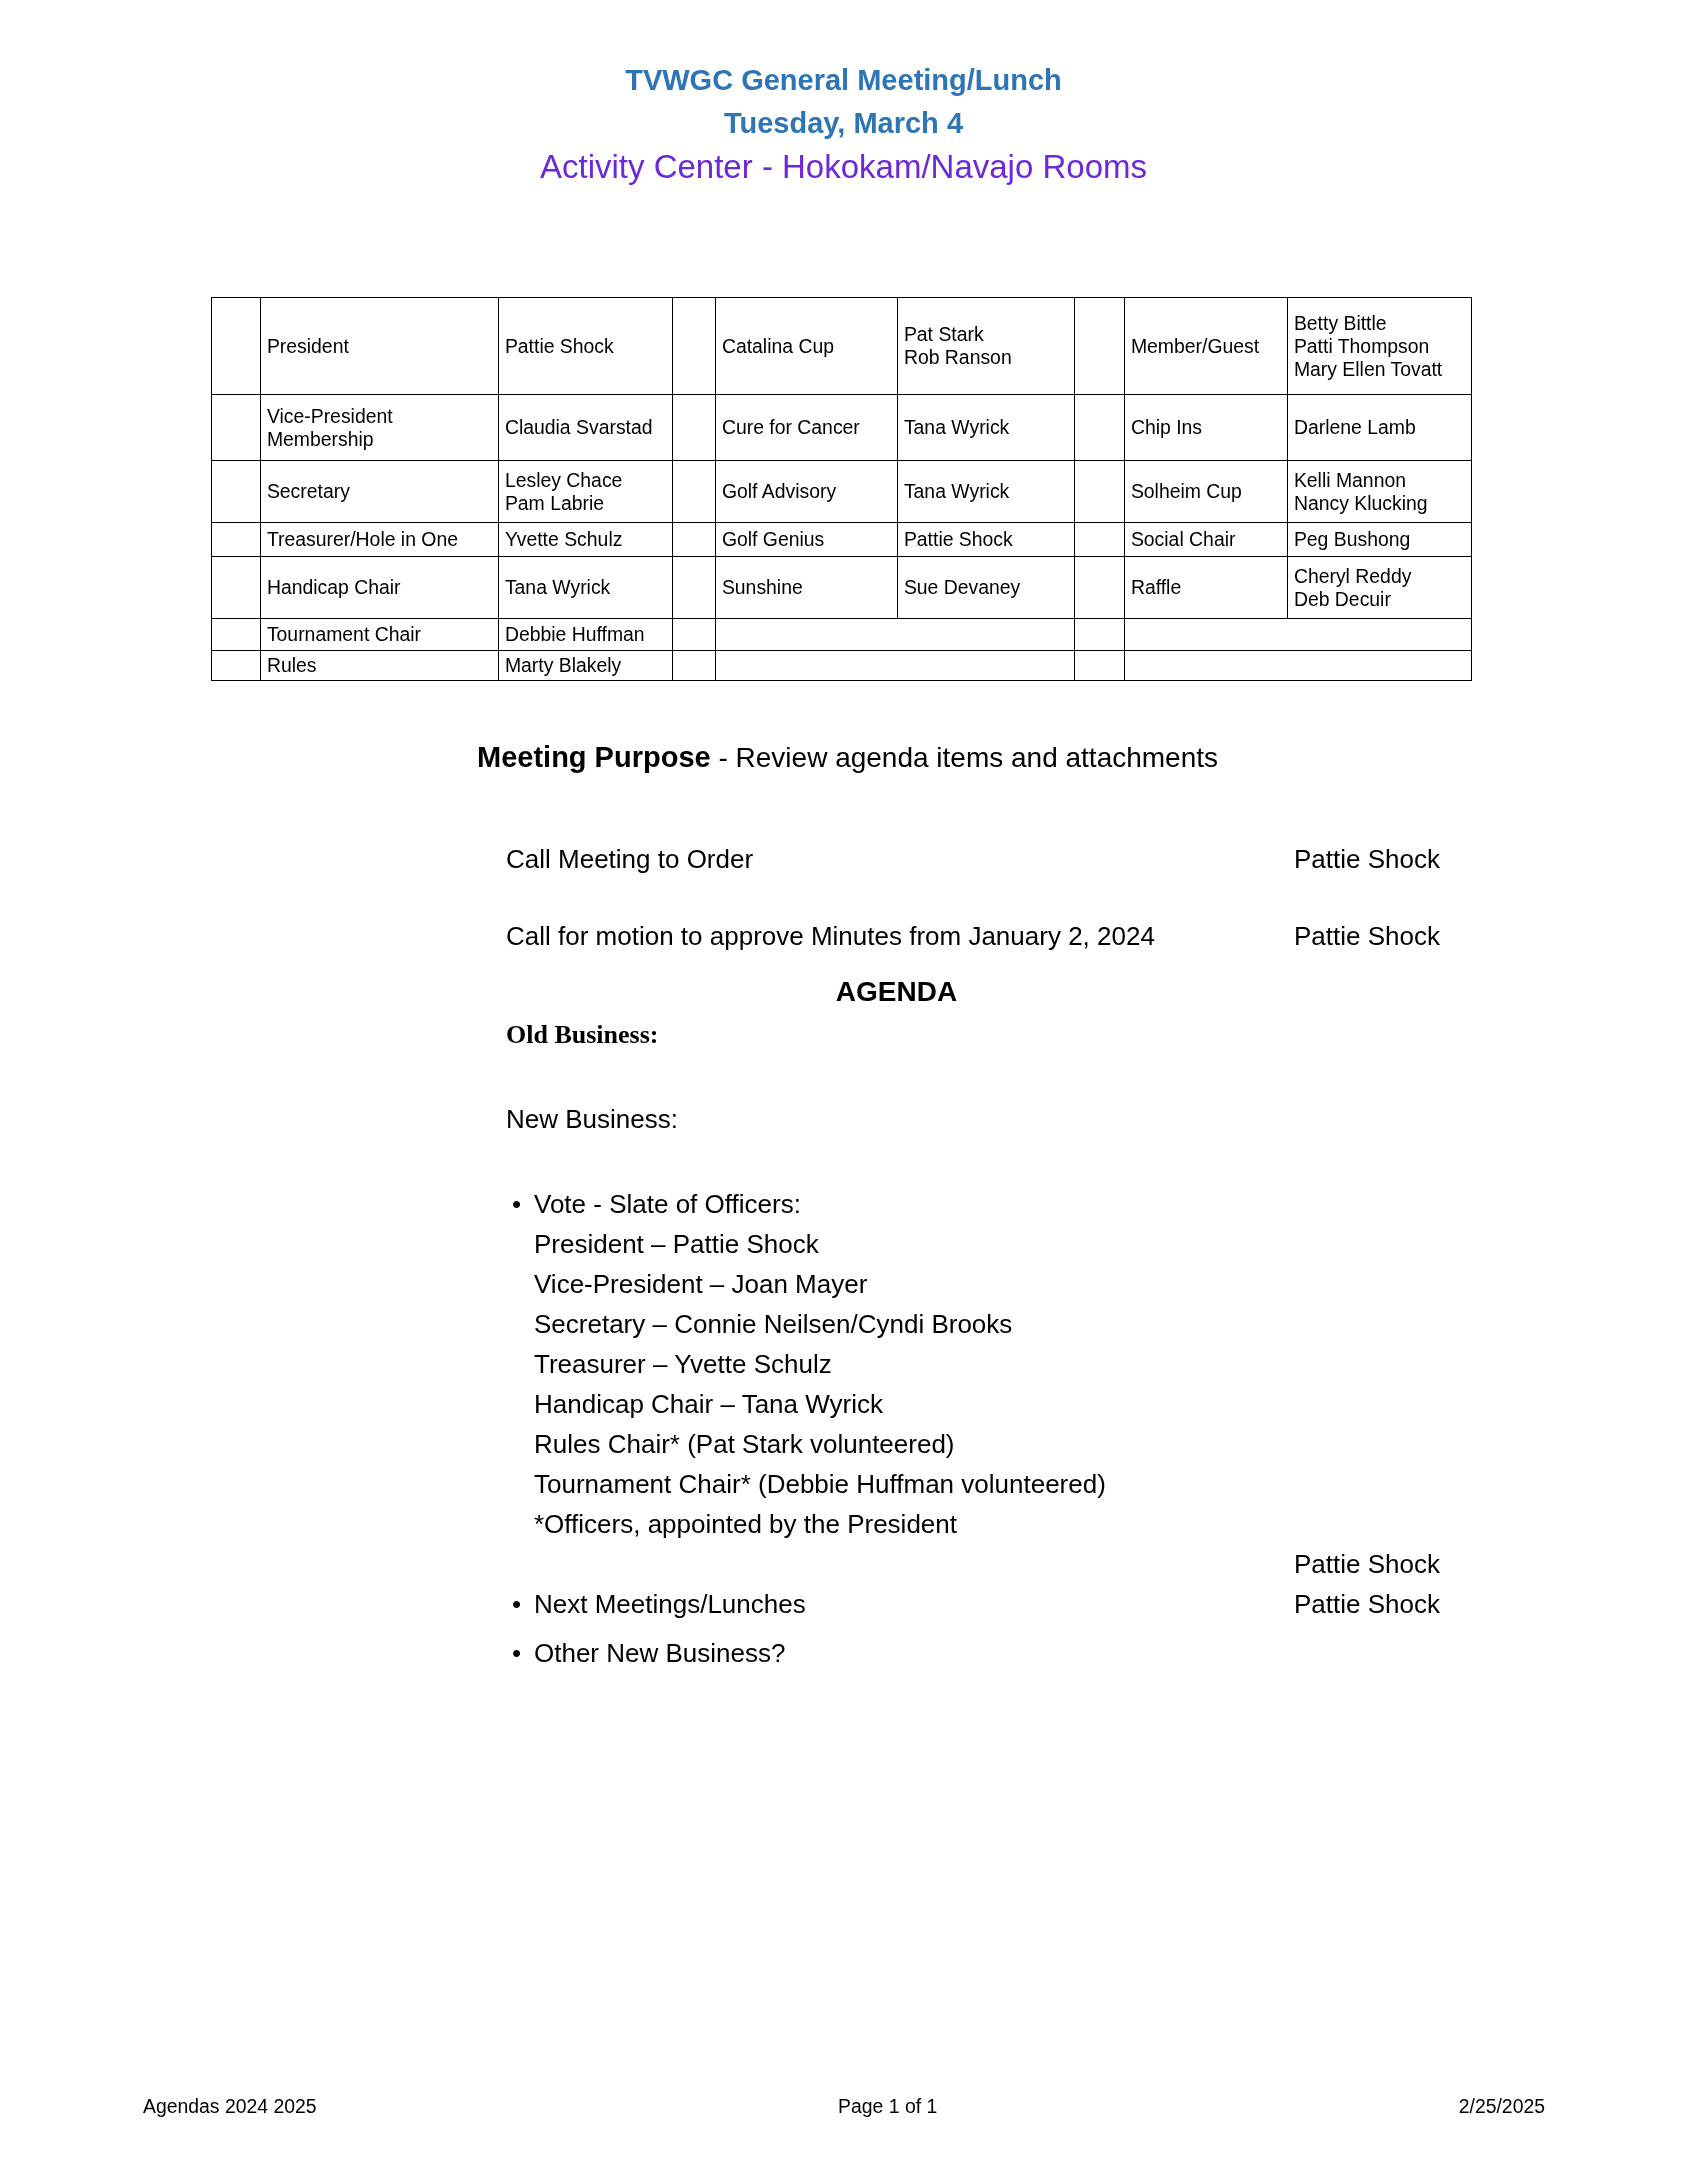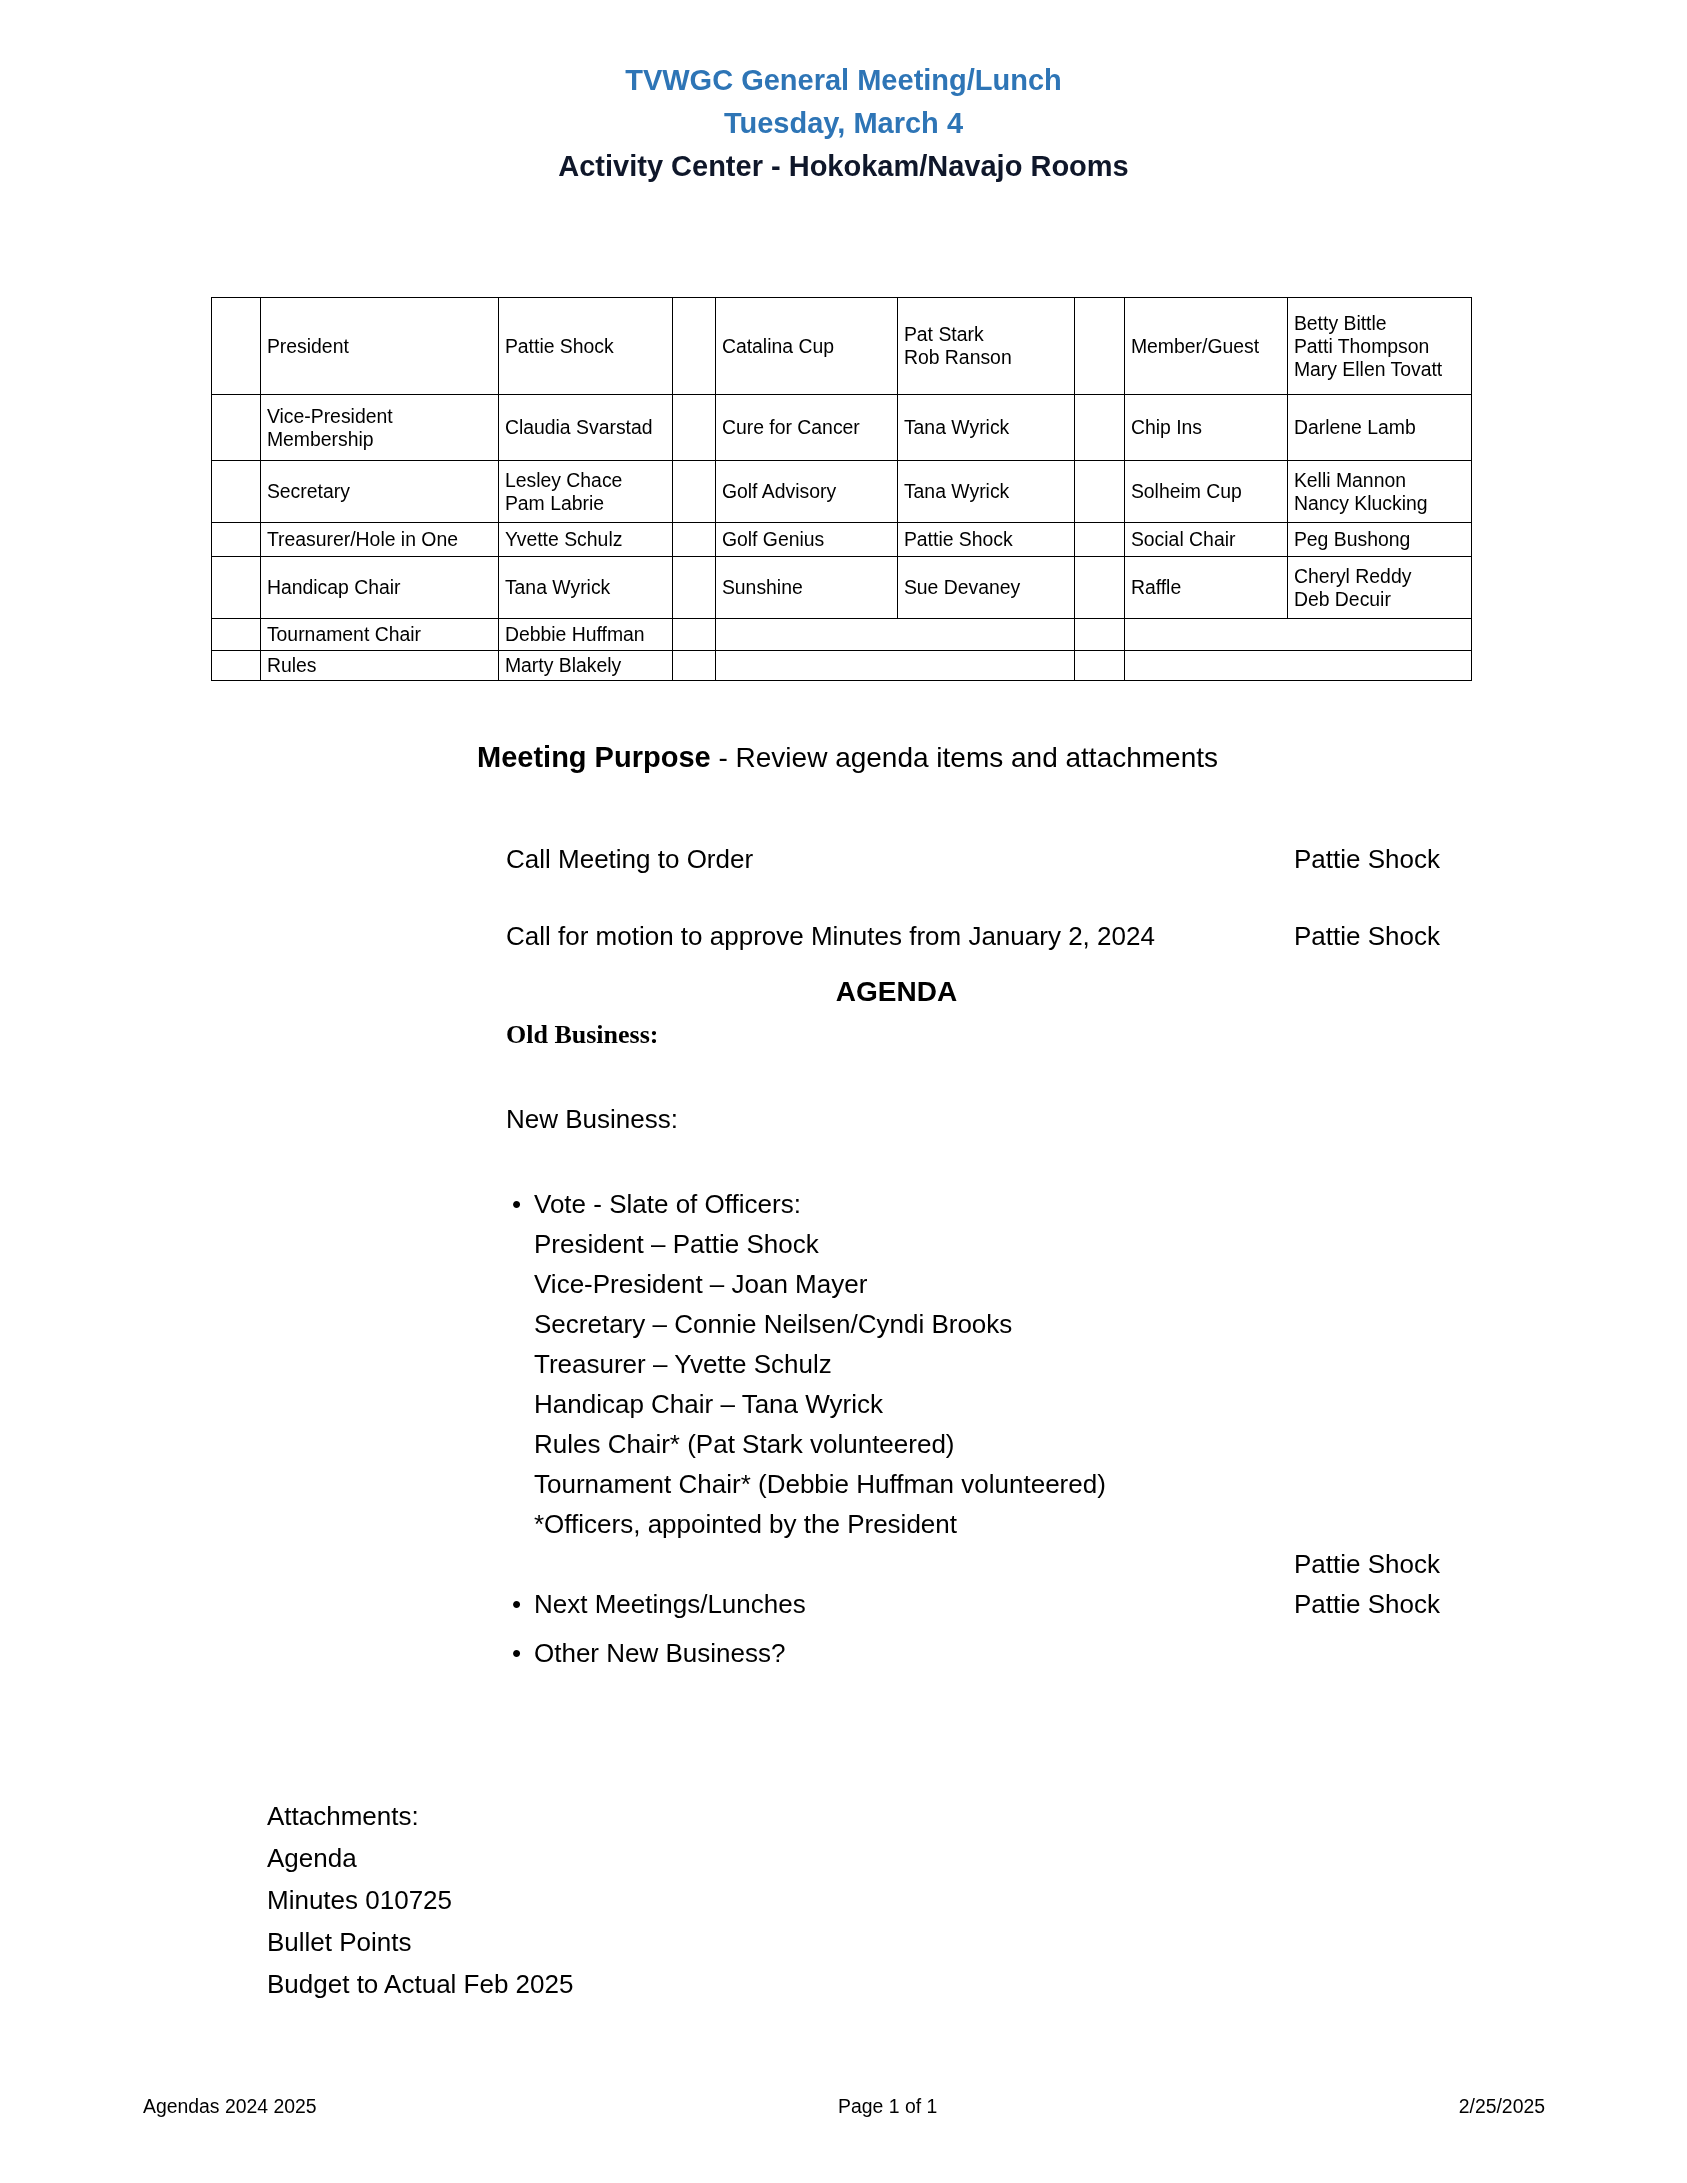--- a/index.html
+++ b/index.html
@@ -4,21 +4,21 @@
 <style>
   :root { --heading-blue: #2E75B6; }
   * { margin:0; padding:0; box-sizing:border-box; }
   body { background:#ffffff; font-family:"Liberation Sans", sans-serif; color:#000; }
   .page {
     position:relative; width:1687px; height:2183px; background:#fff; overflow:hidden;
   }
   
   .doc-header { position:absolute; top:59px; left:0; width:1687px; text-align:center; line-height:43px; }
   .doc-header .blue { color:var(--heading-blue); font-weight:bold; font-size:29px; }
-  .doc-header .black { color:#0f172a; font-weight:bold; font-size:29px; }
+  .doc-header .black { color:#6d28d9; font-weight:normal; font-size:33px; }
 
   
   .roster-wrap { position:absolute; top:297px; left:211px; }
   table.roster { border-collapse:collapse; table-layout:fixed; width:1260px; font-size:19.4px; line-height:23px; }
   table.roster td { border:1.3px solid #000; padding:2.5px 5.9px; vertical-align:middle; white-space:pre-line; }
   tr.r1 { height:97px; } tr.r2 { height:66px; } tr.r3 { height:62px; }
   tr.r4 { height:34px; }  tr.r5 { height:62px; } tr.r6 { height:32px; } tr.r7 { height:30px; }
 
   
   .purpose { position:absolute; top:740px; left:477px; font-size:28px; line-height:34px; }
@@ -193,27 +193,20 @@
 
     <div class="owner-standalone">Pattie Shock</div>
 
     <div class="bullet-item">
       <span>Next Meetings/Lunches</span>
       <span class="owner">Pattie Shock</span>
     </div>
     <div class="bullet-item other-bullet">Other New Business?</div>
   </div>
 
-  <div class="attachments">
-    <div>Attachments:</div>
-    <div>Agenda</div>
-    <div>Minutes 010725</div>
-    <div>Bullet Points</div>
-    <div>Budget to Actual Feb 2025</div>
-  </div>
 
   <div class="doc-footer">
     <span>Agendas 2024 2025</span>
     <span>Page 1 of 1</span>
     <span>2/25/2025</span>
   </div>
 
 </div>
 
 

